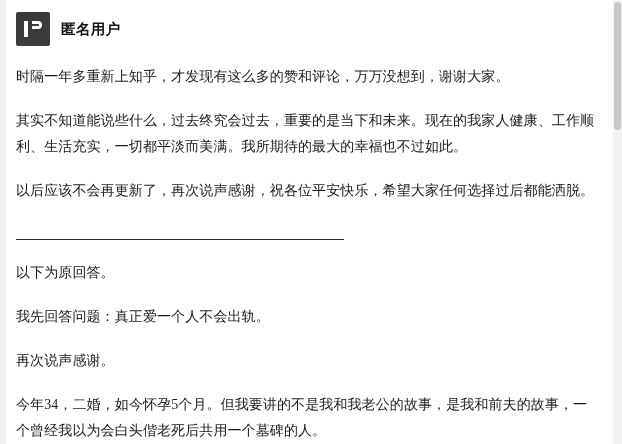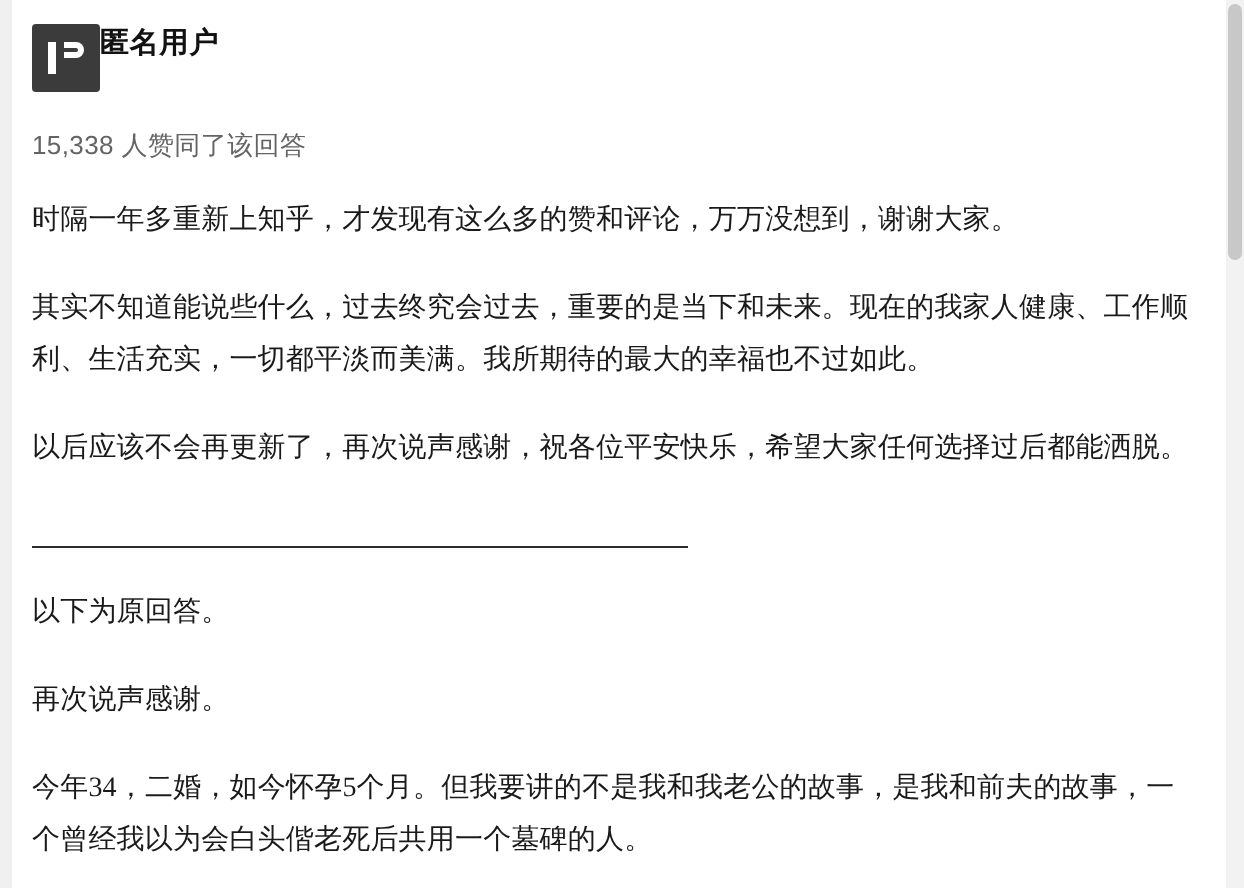--- a/index.html
+++ b/index.html
@@ -49,21 +49,22 @@
     border-radius: 4px;
   }
   .content {
     position: relative;
     padding: 12px 26px 0 14px;
     box-sizing: border-box;
   }
   
   .author-row {
     display: flex;
-    align-items: flex-start;
+    align-items: center;
+    gap: 11px;
     padding-left: 2px;
     margin-bottom: 18px;
   }
   .avatar {
     width: 34px;
     height: 34px;
     background: #3b3b3b;
     border-radius: 2px;
     position: relative;
     flex: 0 0 auto;
@@ -134,31 +135,31 @@
 
   <div class="content">
 
     <div class="author-row">
       <div class="avatar">
         <div class="mark"></div>
       </div>
       <div class="author-name">匿名用户</div>
     </div>
 
-    <div class="vote-line">15,338 人赞同了该回答</div>
 
     <p class="para">时隔一年多重新上知乎，才发现有这么多的赞和评论，万万没想到，谢谢大家。</p>
     <p class="para">其实不知道能说些什么，过去终究会过去，重要的是当下和未来。现在的我家人健康、工作顺利、生活充实，一切都平淡而美满。我所期待的最大的幸福也不过如此。</p>
     <p class="para tight">以后应该不会再更新了，再次说声感谢，祝各位平安快乐，希望大家任何选择过后都能洒脱。</p>
 
     <div class="divider-wrap">
       <div class="divider"></div>
     </div>
 
     <p class="para">以下为原回答。</p>
+    <p class="para">我先回答问题：真正爱一个人不会出轨。</p>
     <p class="para">再次说声感谢。</p>
     <p class="para last-para">今年34，二婚，如今怀孕5个月。但我要讲的不是我和我老公的故事，是我和前夫的故事，一个曾经我以为会白头偕老死后共用一个墓碑的人。</p>
 
   </div>
 
   <div class="scrollbar-track">
     <div class="scrollbar-thumb"></div>
   </div>
 
 </div>

